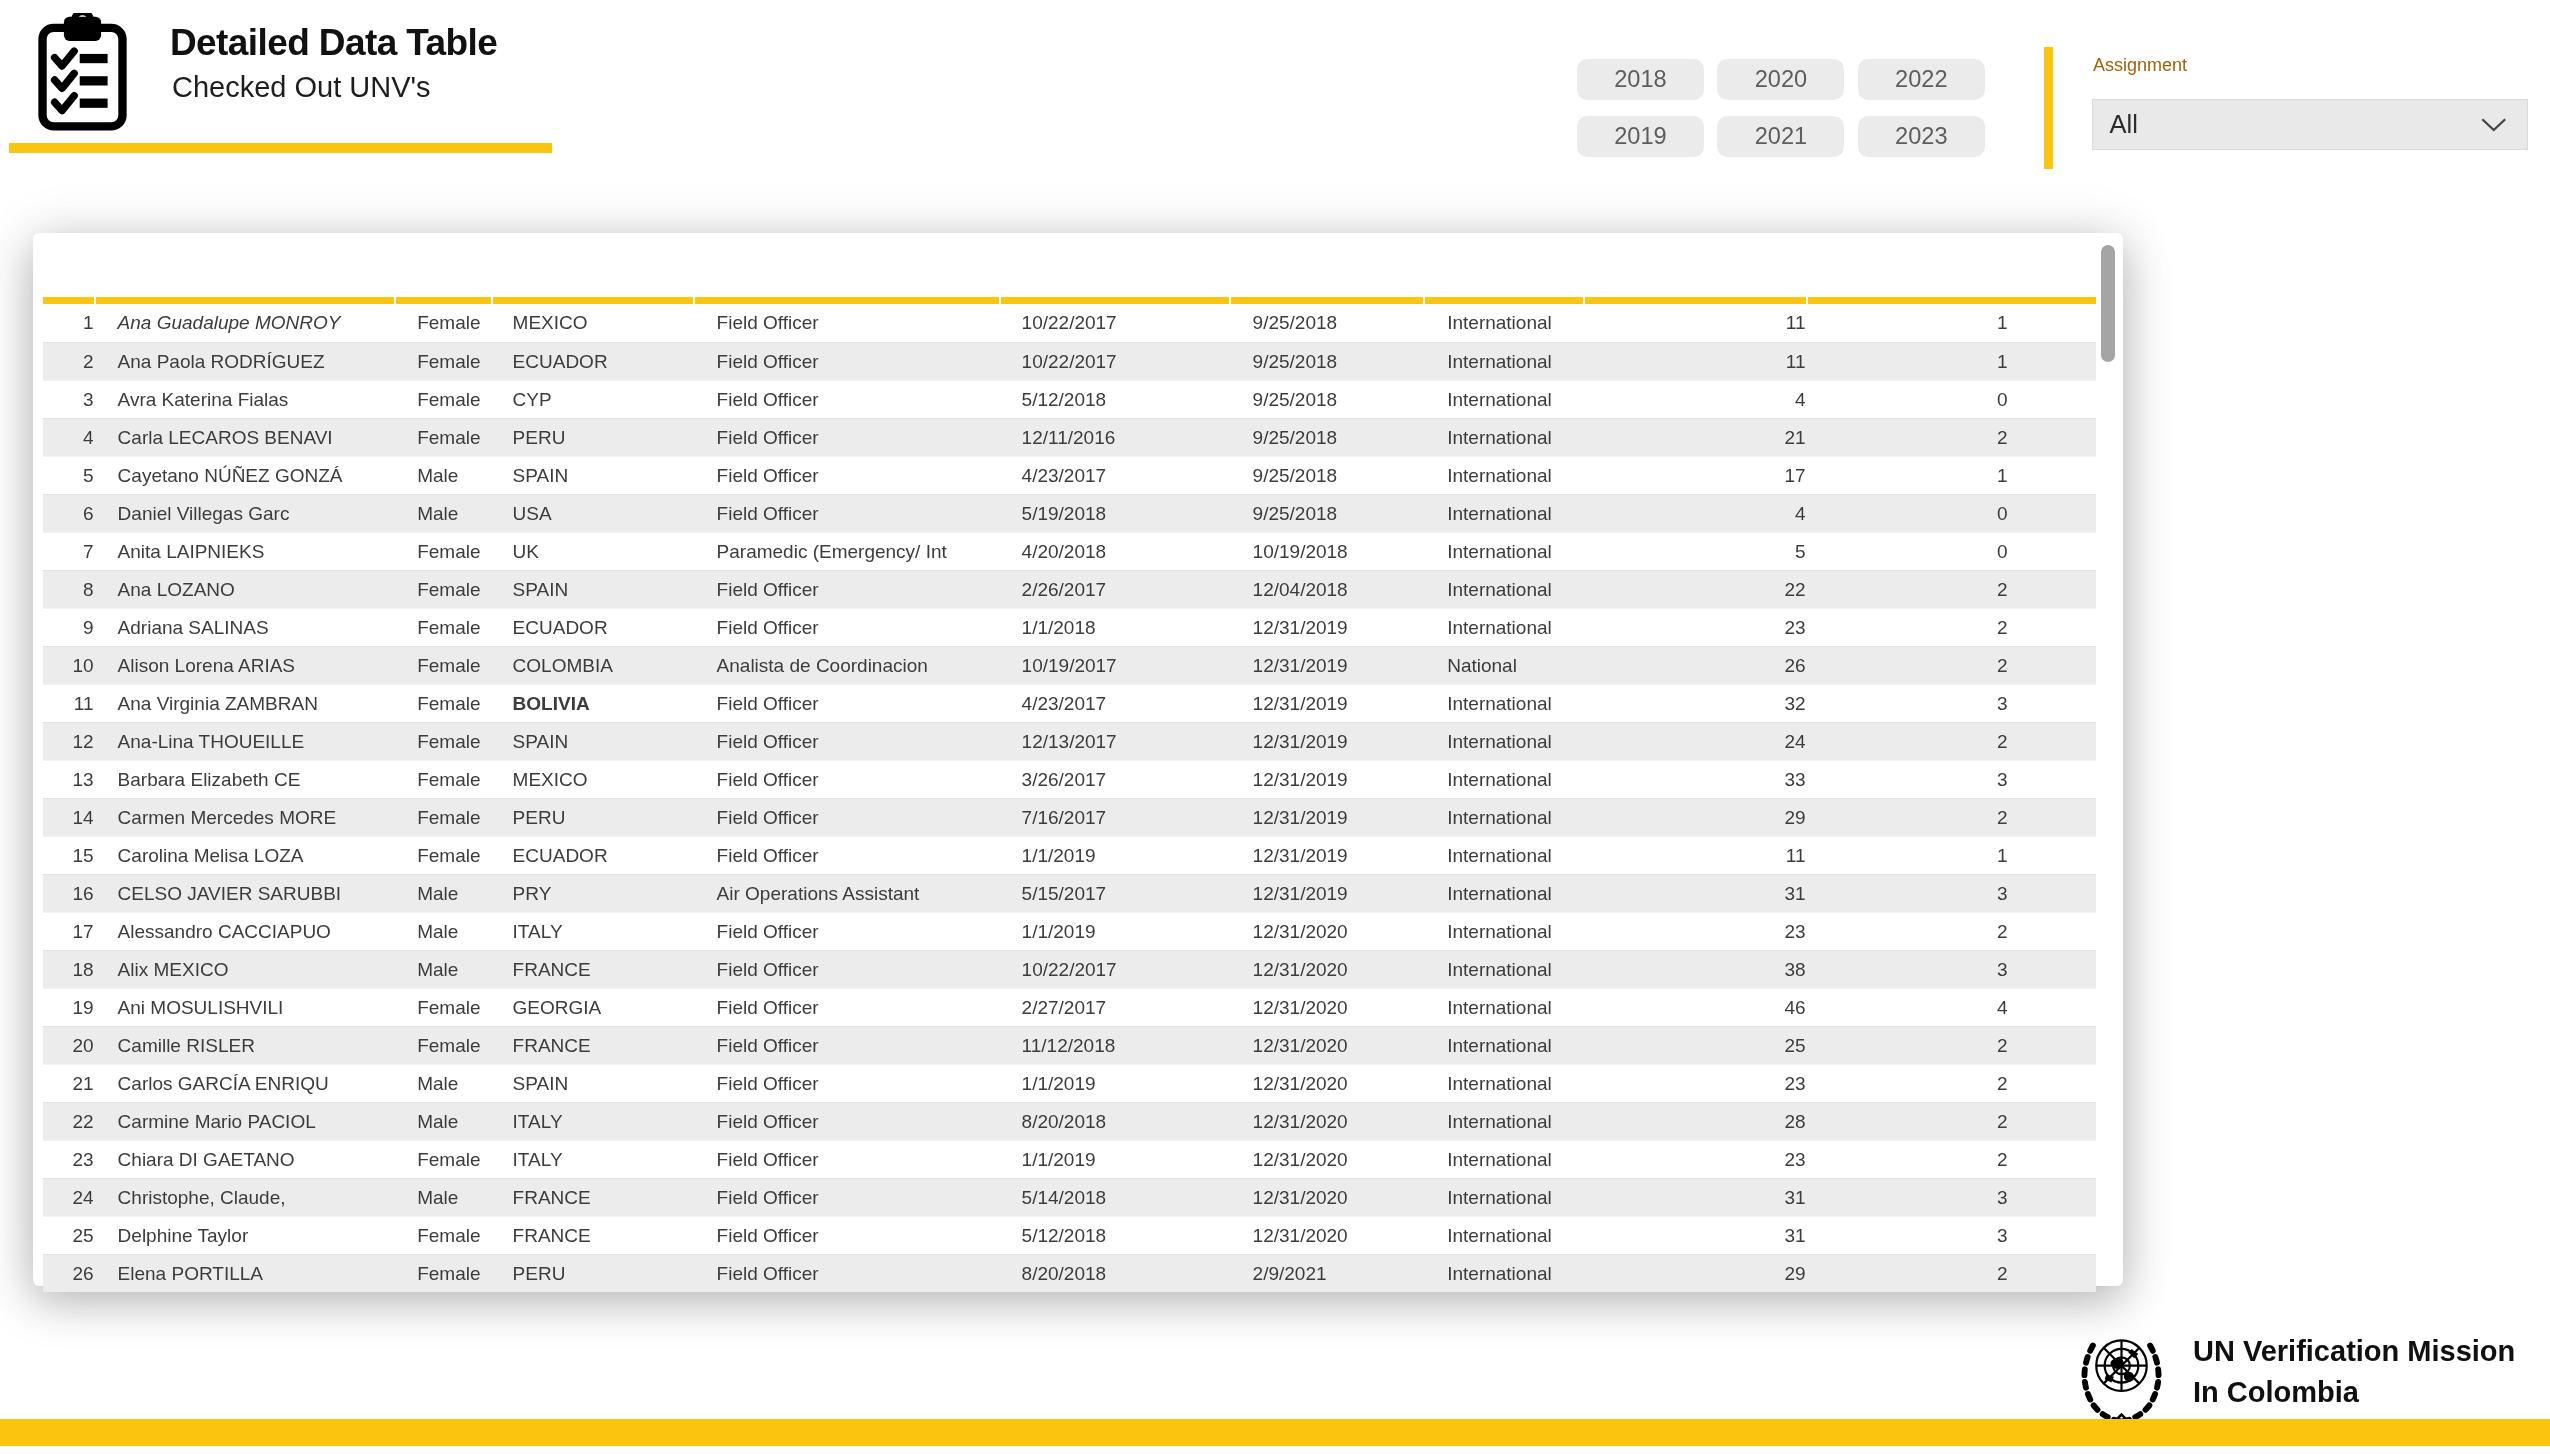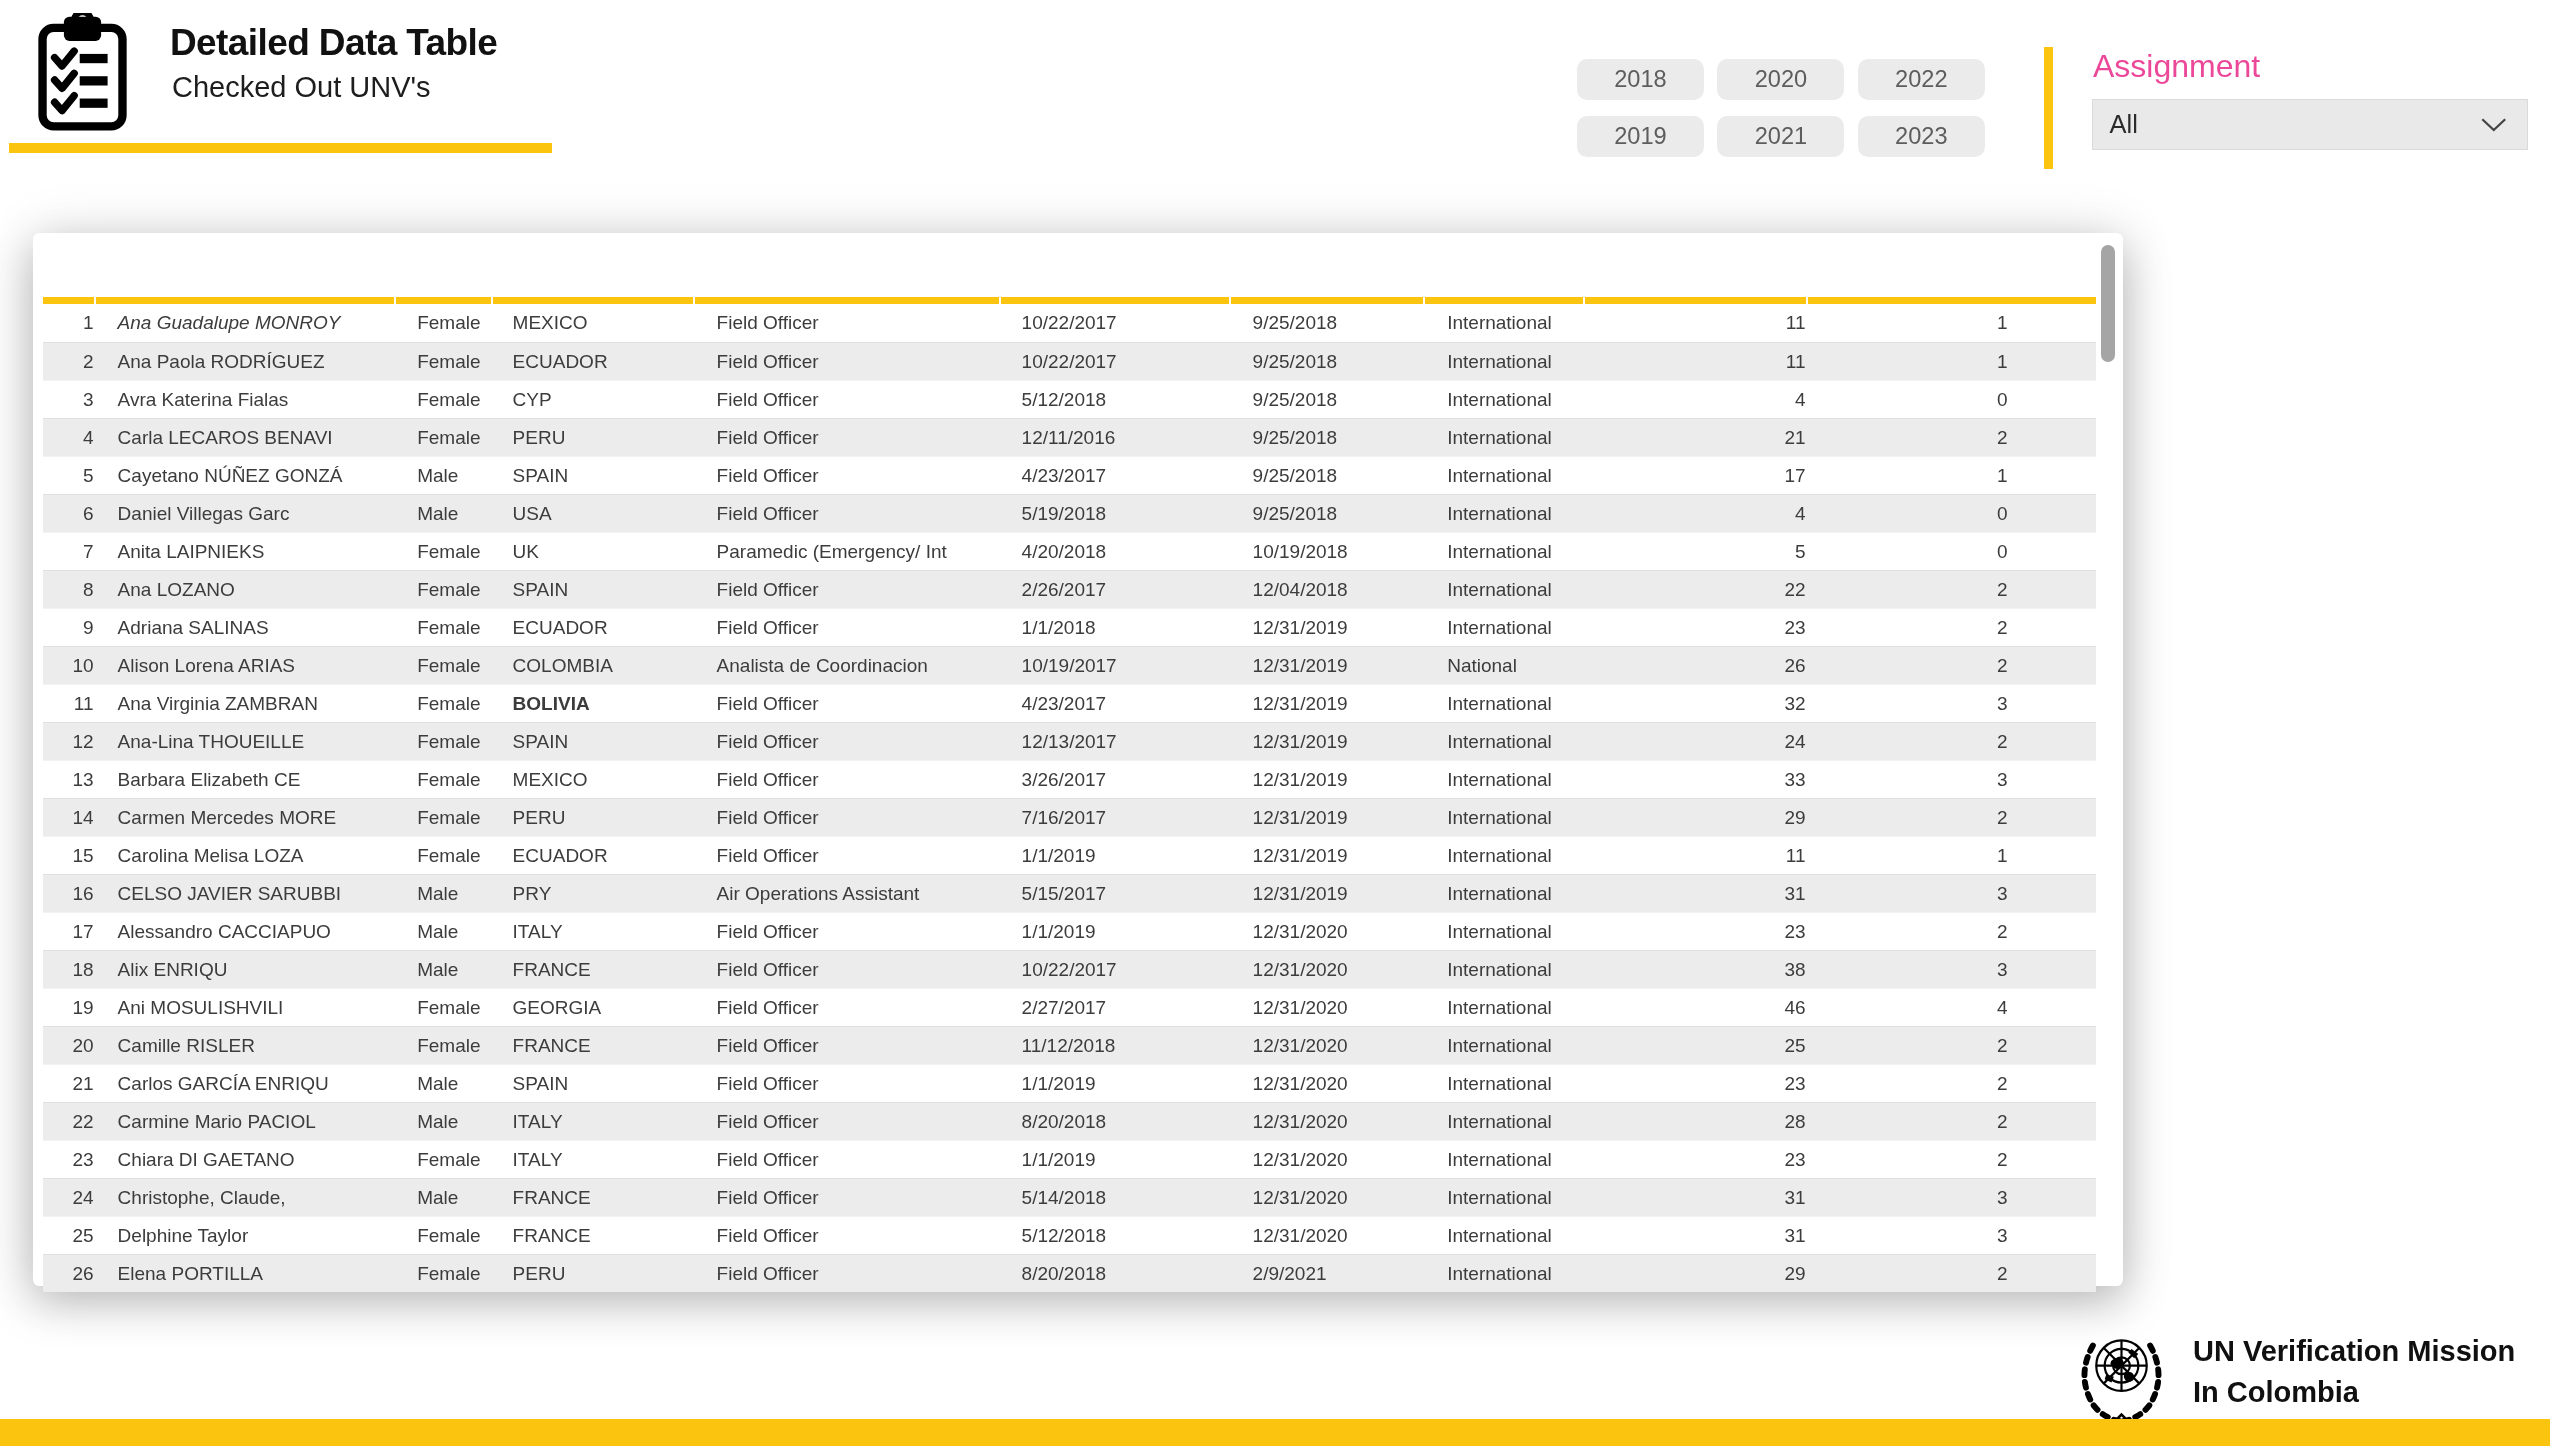--- a/index.html
+++ b/index.html
@@ -15,21 +15,21 @@
   .page-subtitle{left:172px;top:71px;font-size:29px;font-weight:400;color:#1d1d1d;white-space:nowrap;}
   .title-underline{left:9px;top:143px;width:543px;height:10.2px;background:var(--yellow);}
 
   .year-grid{left:1577px;top:59px;display:grid;grid-template-columns:repeat(3,127px);grid-auto-rows:41px;column-gap:13.4px;row-gap:16px;}
   .year-btn{
     background:#ebebeb;border:none;border-radius:10.2px;display:flex;align-items:center;justify-content:center;
     font-size:23.6px;color:#5d5d5d;font-family:"Liberation Sans",sans-serif;cursor:pointer;
   }
 
   .v-divider{left:2044px;top:47px;width:9px;height:122px;background:var(--yellow);}
-  .assign-label{left:2093px;top:48px;font-size:32px;color:#ec4899;}
+  .assign-label{left:2093px;top:55px;font-size:18px;color:#a16207;}
   .assign-dd{
     left:2092px;top:99px;width:436px;height:51px;background:#e9e9e9;border:0.6px solid #dadada;box-sizing:border-box;
     display:flex;align-items:center;cursor:pointer;
   }
   .assign-dd .dd-value{margin-left:16.6px;font-size:25.5px;color:#2b2b2b;flex:1;}
   .assign-dd .dd-chev{margin-right:20.4px;width:25.5px;height:14px;}
 
   
   .card{
     left:33px;top:233px;width:2090px;height:1053px;background:#fff;border-radius:6.4px;
@@ -315,21 +315,21 @@
         <div class="t-cell" style="padding-left: 22px;">ITALY</div>
         <div class="t-cell" style="padding-left: 23px;">Field Officer</div>
         <div class="t-cell" style="padding-left: 22px;">1/1/2019</div>
         <div class="t-cell" style="padding-left: 23px;">12/31/2020</div>
         <div class="t-cell" style="padding-left: 23.6px;">International</div>
         <div class="t-cell ar" style="padding-left: 0px;">23</div>
         <div class="t-cell ar" style="padding-left: 0px;">2</div>
       </div>
       <div class="t-row" style="grid-template-columns: 51px 300px 97px 203px 306px 230px 194px 159px 223px 202px;">
         <div class="t-cell ar" style="padding-left: 0px;">18</div>
-        <div class="t-cell" style="padding-left: 24px;">Alix ENRIQU</div>
+        <div class="t-cell" style="padding-left: 24px;">Alix MEXICO</div>
         <div class="t-cell" style="padding-left: 23.6px;">Male</div>
         <div class="t-cell" style="padding-left: 22px;">FRANCE</div>
         <div class="t-cell" style="padding-left: 23px;">Field Officer</div>
         <div class="t-cell" style="padding-left: 22px;">10/22/2017</div>
         <div class="t-cell" style="padding-left: 23px;">12/31/2020</div>
         <div class="t-cell" style="padding-left: 23.6px;">International</div>
         <div class="t-cell ar" style="padding-left: 0px;">38</div>
         <div class="t-cell ar" style="padding-left: 0px;">3</div>
       </div>
       <div class="t-row" style="grid-template-columns: 51px 300px 97px 203px 306px 230px 194px 159px 223px 202px;">

